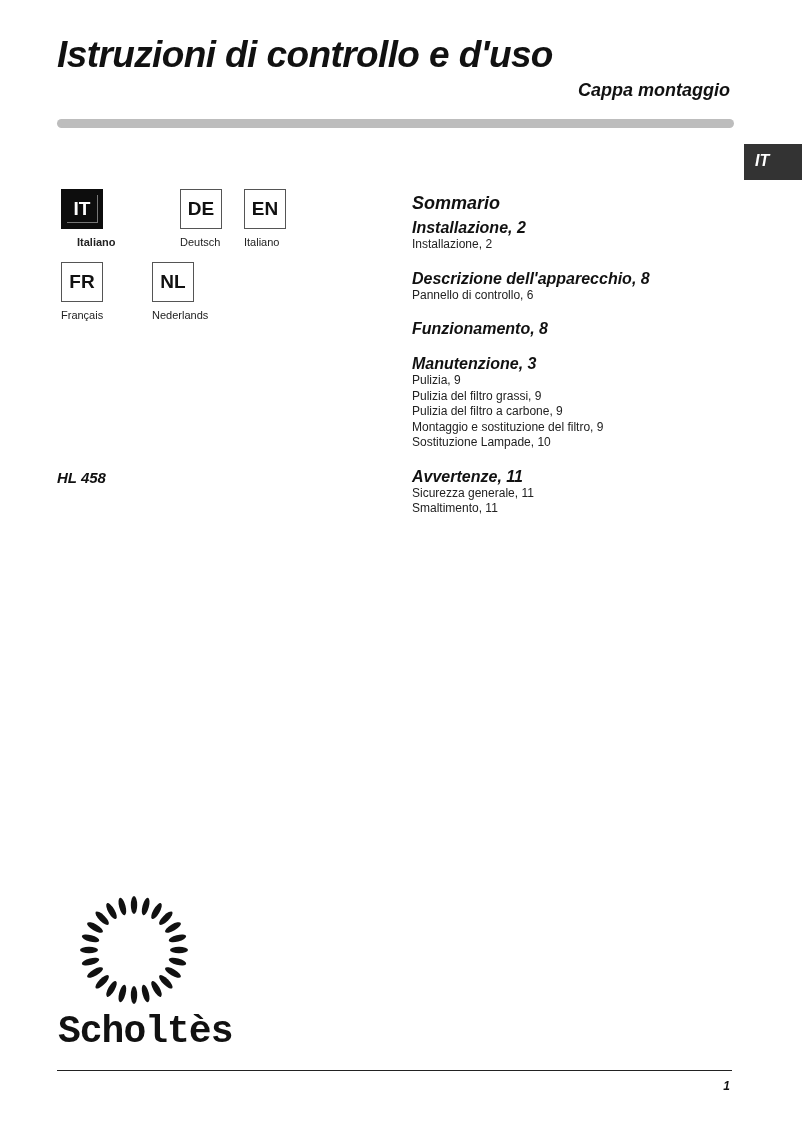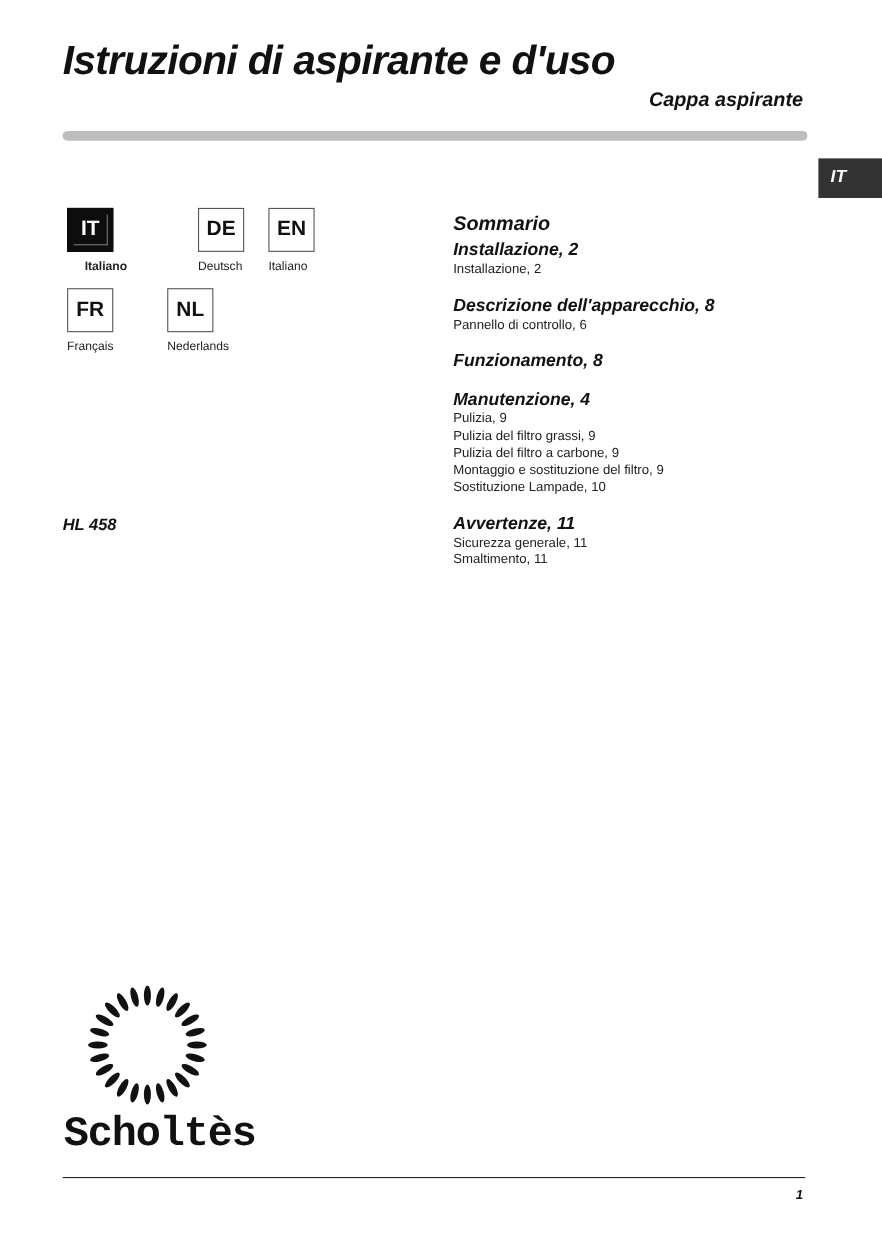--- a/index.html
+++ b/index.html
@@ -51,22 +51,22 @@
   .logo-text {
     position: absolute; left: 3px; top: 118px; font-size: 38px; font-weight: bold;
     letter-spacing: -1px; color: #111; font-family: Liberation Mono, monospace;
   }
   .footer-line { left: 57px; top: 1070px; width: 675px; height: 1px; background: #222; }
   .page-num { right: 72px; top: 1079px; font-size: 12px; font-weight: bold; font-style: italic; }
 </style>
 </head>
 <body>
 
-<div class="abs title">Istruzioni di aspirante e d'uso</div>
-<div class="abs subtitle">Cappa aspirante</div>
+<div class="abs title">Istruzioni di controllo e d'uso</div>
+<div class="abs subtitle">Cappa montaggio</div>
 <div class="abs header-bar"></div>
 <div class="abs lang-tab">IT</div>
 
 <div class="abs lang" style="left:61px; top:189px;">
   <div class="lang-box active">IT</div>
   <div class="lang-label active">Italiano</div>
 </div>
 <div class="abs lang" style="left:152px; top:189px;padding-left:28px;">
   <div class="lang-box">DE</div>
   <div class="lang-label">Deutsch</div>
@@ -97,21 +97,21 @@
   <div class="toc-section">
     <div class="toc-head">Descrizione dell'apparecchio, 8</div>
     <div class="toc-item">Pannello di controllo, 6</div>
   </div>
 
   <div class="toc-section">
     <div class="toc-head">Funzionamento, 8</div>
   </div>
 
   <div class="toc-section">
-    <div class="toc-head">Manutenzione, 4</div>
+    <div class="toc-head">Manutenzione, 3</div>
     <div class="toc-item">Pulizia, 9</div>
     <div class="toc-item">Pulizia del filtro grassi, 9</div>
     <div class="toc-item">Pulizia del filtro a carbone, 9</div>
     <div class="toc-item">Montaggio e sostituzione del filtro, 9</div>
     <div class="toc-item">Sostituzione Lampade, 10</div>
   </div>
 
   <div class="toc-section">
     <div class="toc-head">Avvertenze, 11</div>
     <div class="toc-item">Sicurezza generale, 11</div>

